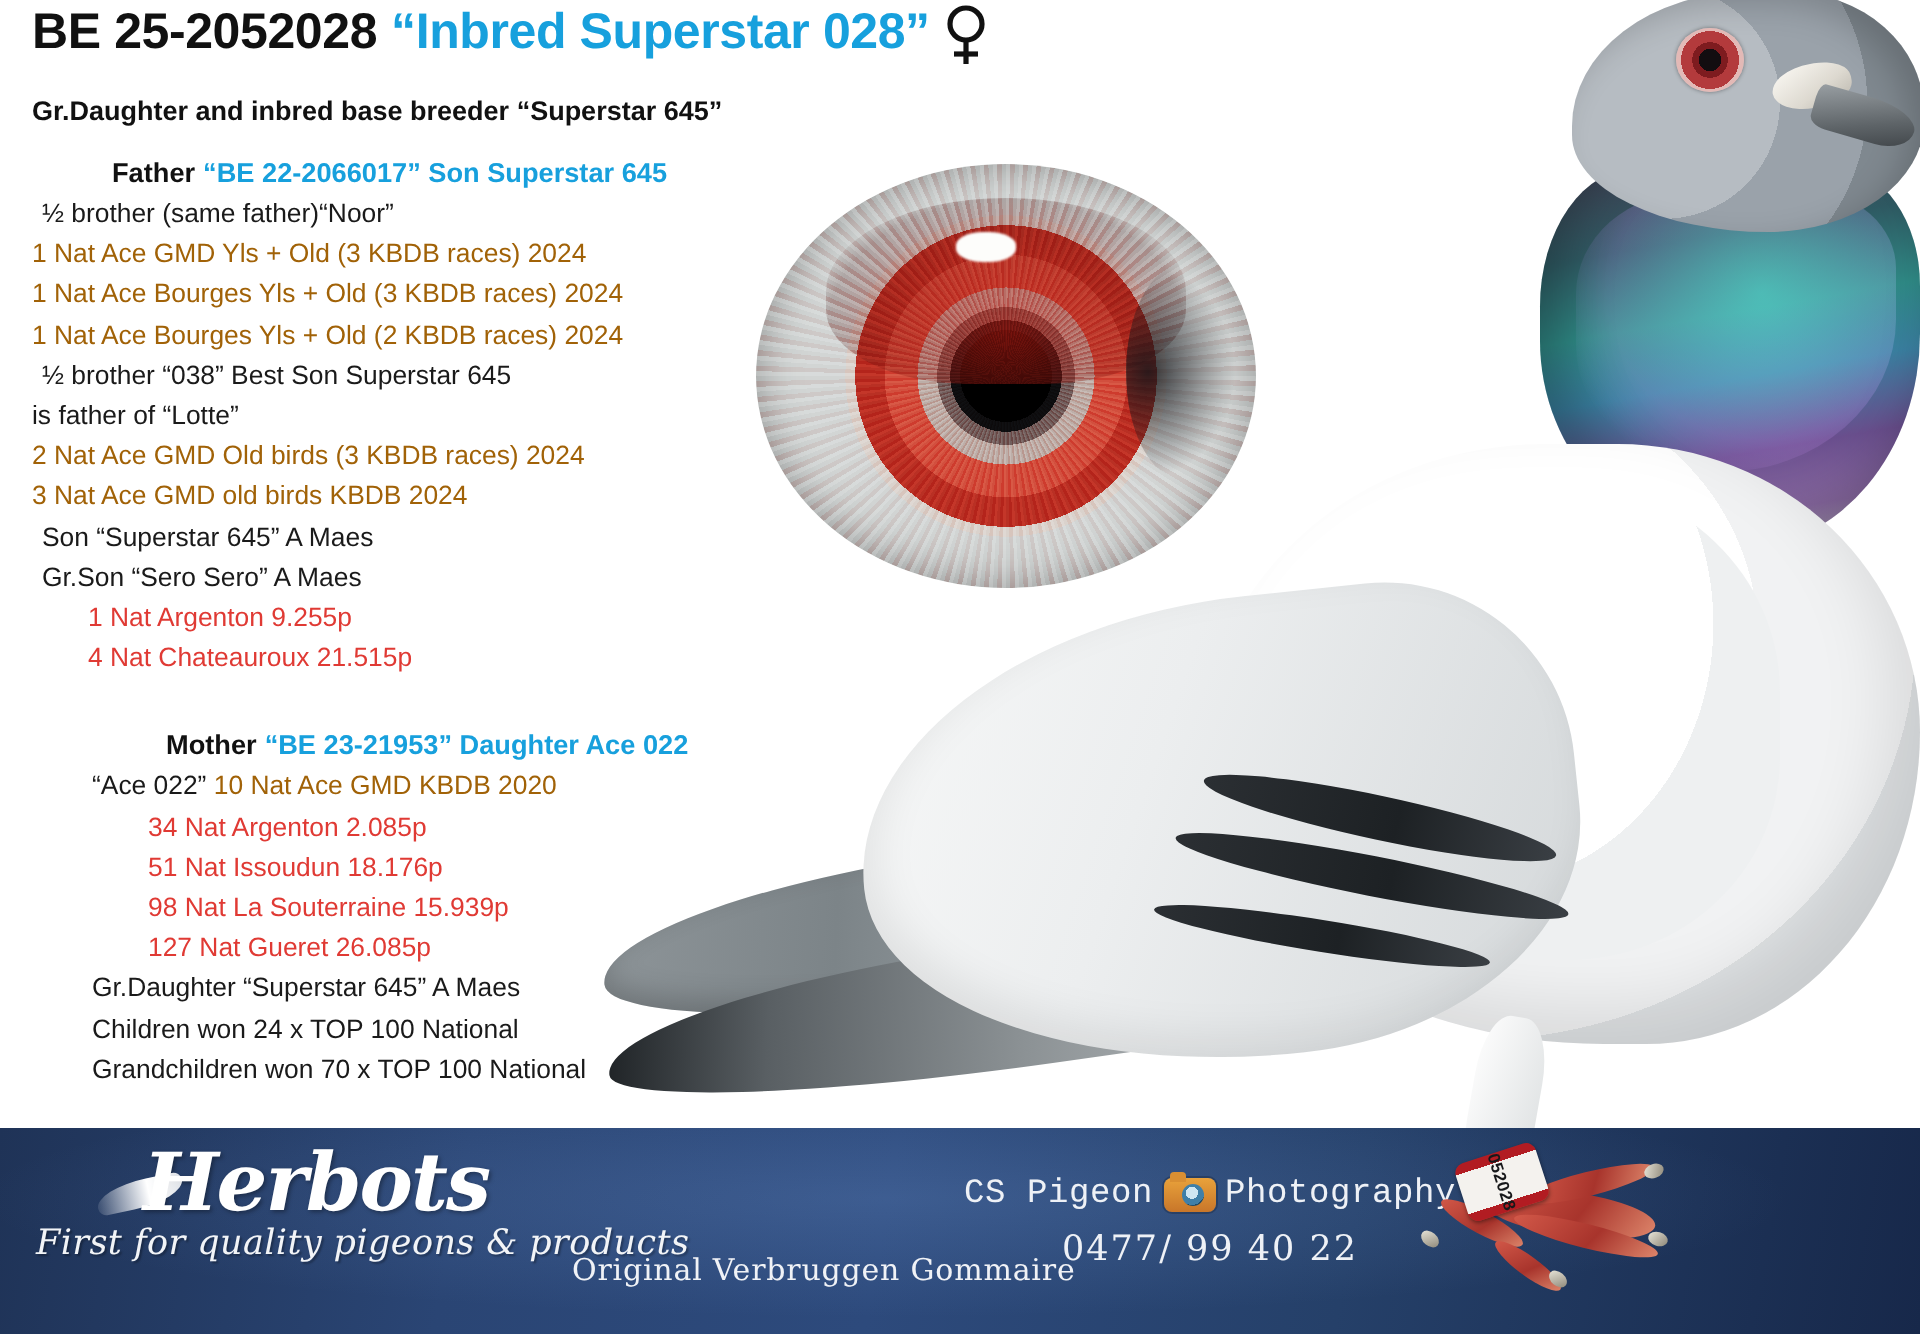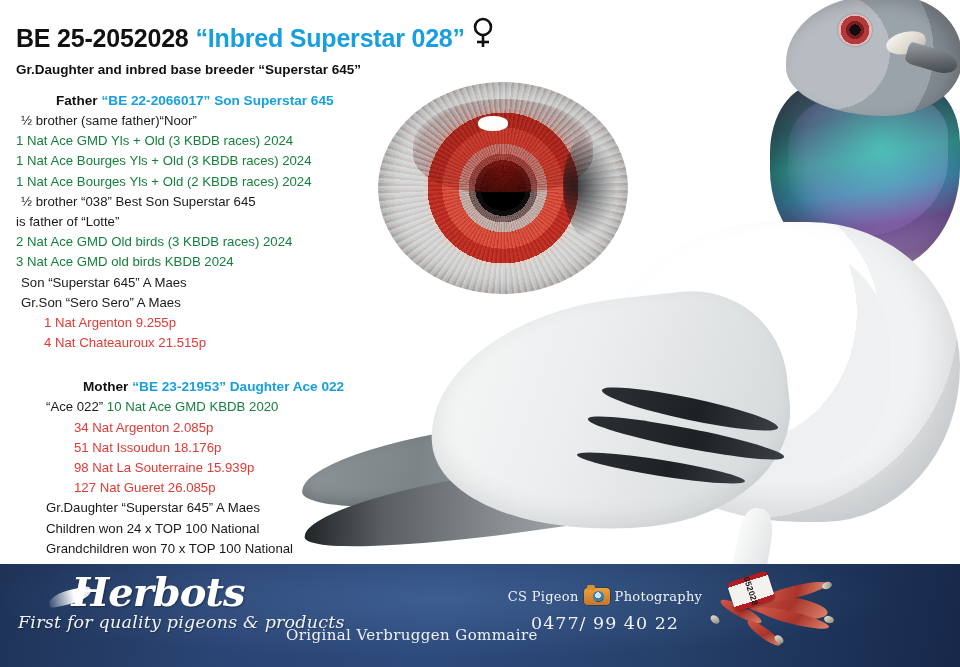--- a/index.html
+++ b/index.html
@@ -20,22 +20,22 @@
 
   
   #pedigree {
     position: absolute;
     left: 0; top: 0;
     width: 470px;
     z-index: 40;
   }
   .title-row {
     display: flex;
-    align-items: flex-end;
-    padding: 17px 0 0 16px;
+    align-items: flex-start;
+    padding: 2px 0 0 16px;
     white-space: nowrap;
   }
   .title-ring {
     font-size: 25px;
     font-weight: bold;
     color: #111111;
     letter-spacing: -0.2px;
   }
   .title-name {
     font-size: 25px;
@@ -71,21 +71,21 @@
   .line.hdr {
     font-weight: bold;
     font-size: 13.6px;
     line-height: 21px;
     margin-left: 40px;
   }
   .line.hdr .lbl { color: #111111; }
   .line.hdr .val { color: #17a0dd; margin-left: 4px; }
   .line.indent { padding-left: 5px; }
   .line.indent2 { padding-left: 8px; }
-  .green { color: #15803d; }
+  .green { color: #a16207; }
   .red   { color: #e03a34; margin-left: 28px; }
   .black { color: #1a1a1a; }
 
   
   #photo-layer {
     position: absolute;
     inset: 0;
     z-index: 10;
     pointer-events: none;
   }
@@ -375,27 +375,28 @@
   }
   #cs-block {
     position: absolute;
     left: 500px; top: 24px;
     width: 210px;
     text-align: center;
     color: #eef1f6;
     font-family: "DejaVu Serif", serif;
   }
   #cs-line1 {
-    font-size: 13px;
+    font-size: 17px;
     letter-spacing: 0.3px;
     display: flex;
     align-items: center;
     justify-content: center;
     gap: 5px;
     white-space: nowrap;
+    font-family: Liberation Mono, monospace;
   }
   #cs-phone {
     font-size: 17.5px;
     letter-spacing: 1px;
     margin-top: 8px;
   }
   #camera-icon {
     position: relative;
     width: 26px; height: 17px;
     background: linear-gradient(180deg, #e9a23b, #c8762a);

